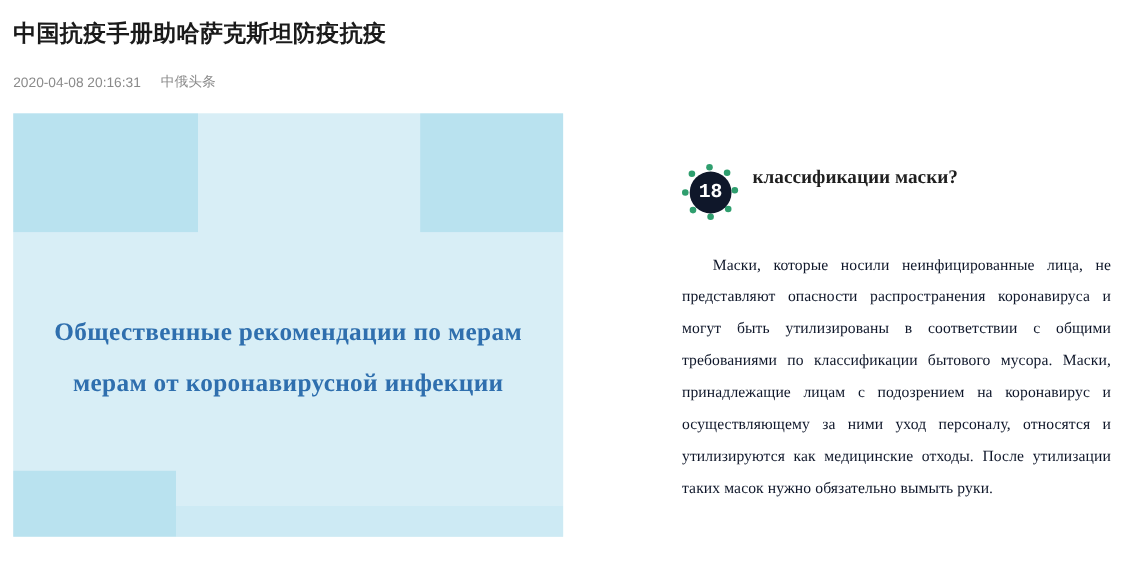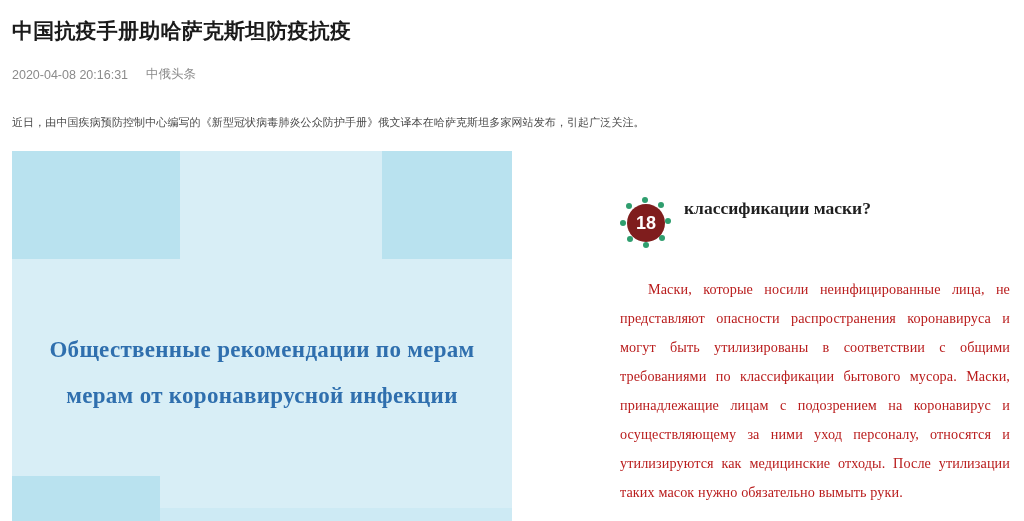--- a/index.html
+++ b/index.html
@@ -123,26 +123,26 @@
     height: 52px;
     flex: 0 0 52px;
     margin-left: 57px;
     margin-top: 4px;
   }
   .virus-badge .core {
     position: absolute;
     left: 7px; top: 7px;
     width: 38px; height: 38px;
     border-radius: 50%;
-    background: #7f1d1d;
+    background: #0f172a;
     display: flex;
     align-items: center;
     justify-content: center;
     color: #ffffff;
-    font-family: Liberation Sans, sans-serif;
+    font-family: Liberation Mono, monospace;
     font-weight: bold;
     font-size: 18px;
     line-height: 1;
   }
   .virus-badge .spike {
     position: absolute;
     width: 6px;
     height: 6px;
     border-radius: 50%;
     background: #2f9e6e;
@@ -151,42 +151,41 @@
     margin-left: 12px;
     color: #1f1f1f;
     font-family: "Liberation Serif", serif;
     font-weight: bold;
     font-size: 17.5px;
     line-height: 30px;
     max-width: 320px;
   }
   .cp-body {
     margin: 26px 14px 0 57px;
-    color: #b91c1c;
+    color: #0f172a;
     font-family: "Liberation Serif", serif;
     font-size: 14.2px;
     line-height: 29px;
     text-align: justify;
     text-indent: 28px;
     letter-spacing: 0.1px;
   }
 </style>
 </head>
 <body>
 
 <div class="page">
 
   <h1 class="article-title">中国抗疫手册助哈萨克斯坦防疫抗疫</h1>
 
   <div class="meta-row">
     <span class="meta-date">2020-04-08 20:16:31</span>
     <span class="meta-source">中俄头条</span>
   </div>
 
-  <p class="lead-paragraph">近日，由中国疾病预防控制中心编写的《新型冠状病毒肺炎公众防护手册》俄文译本在哈萨克斯坦多家网站发布，引起广泛关注。</p>
 
   <div class="figure-area">
 
     <div class="cover">
       <div class="band-top-left"></div>
       <div class="band-top-right"></div>
       <div class="band-bottom"></div>
       <div class="band-bottom2"></div>
       <div class="cover-title">
         <div>Общественные рекомендации по мерам</div>

